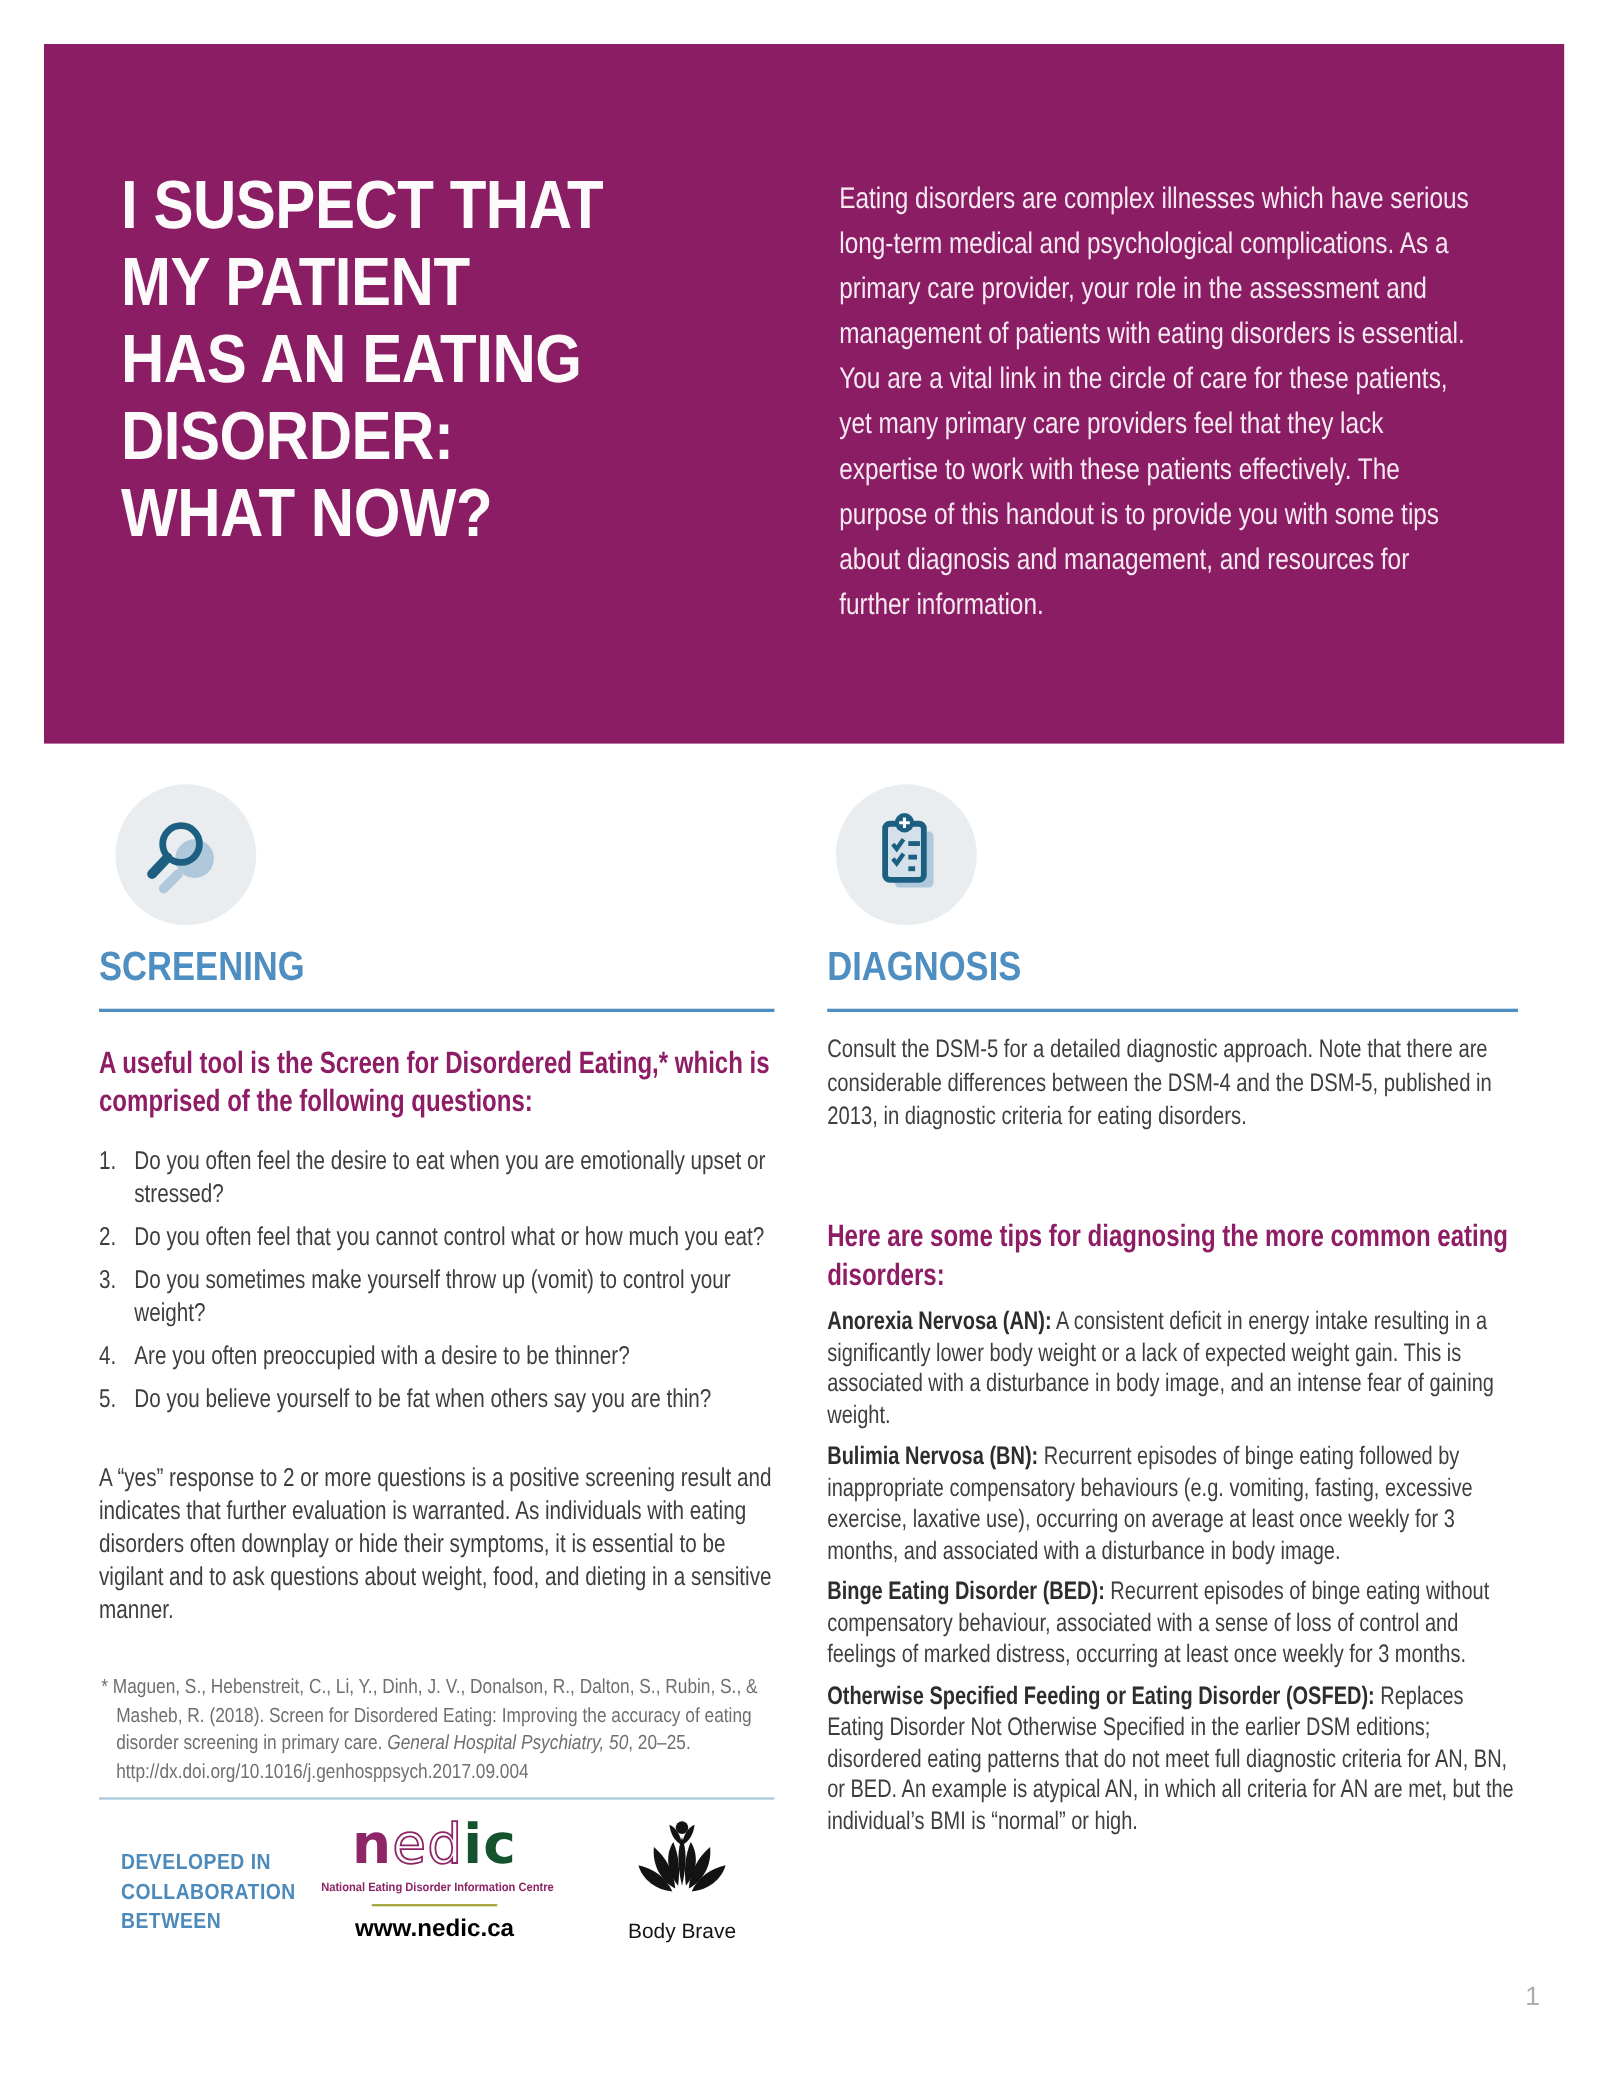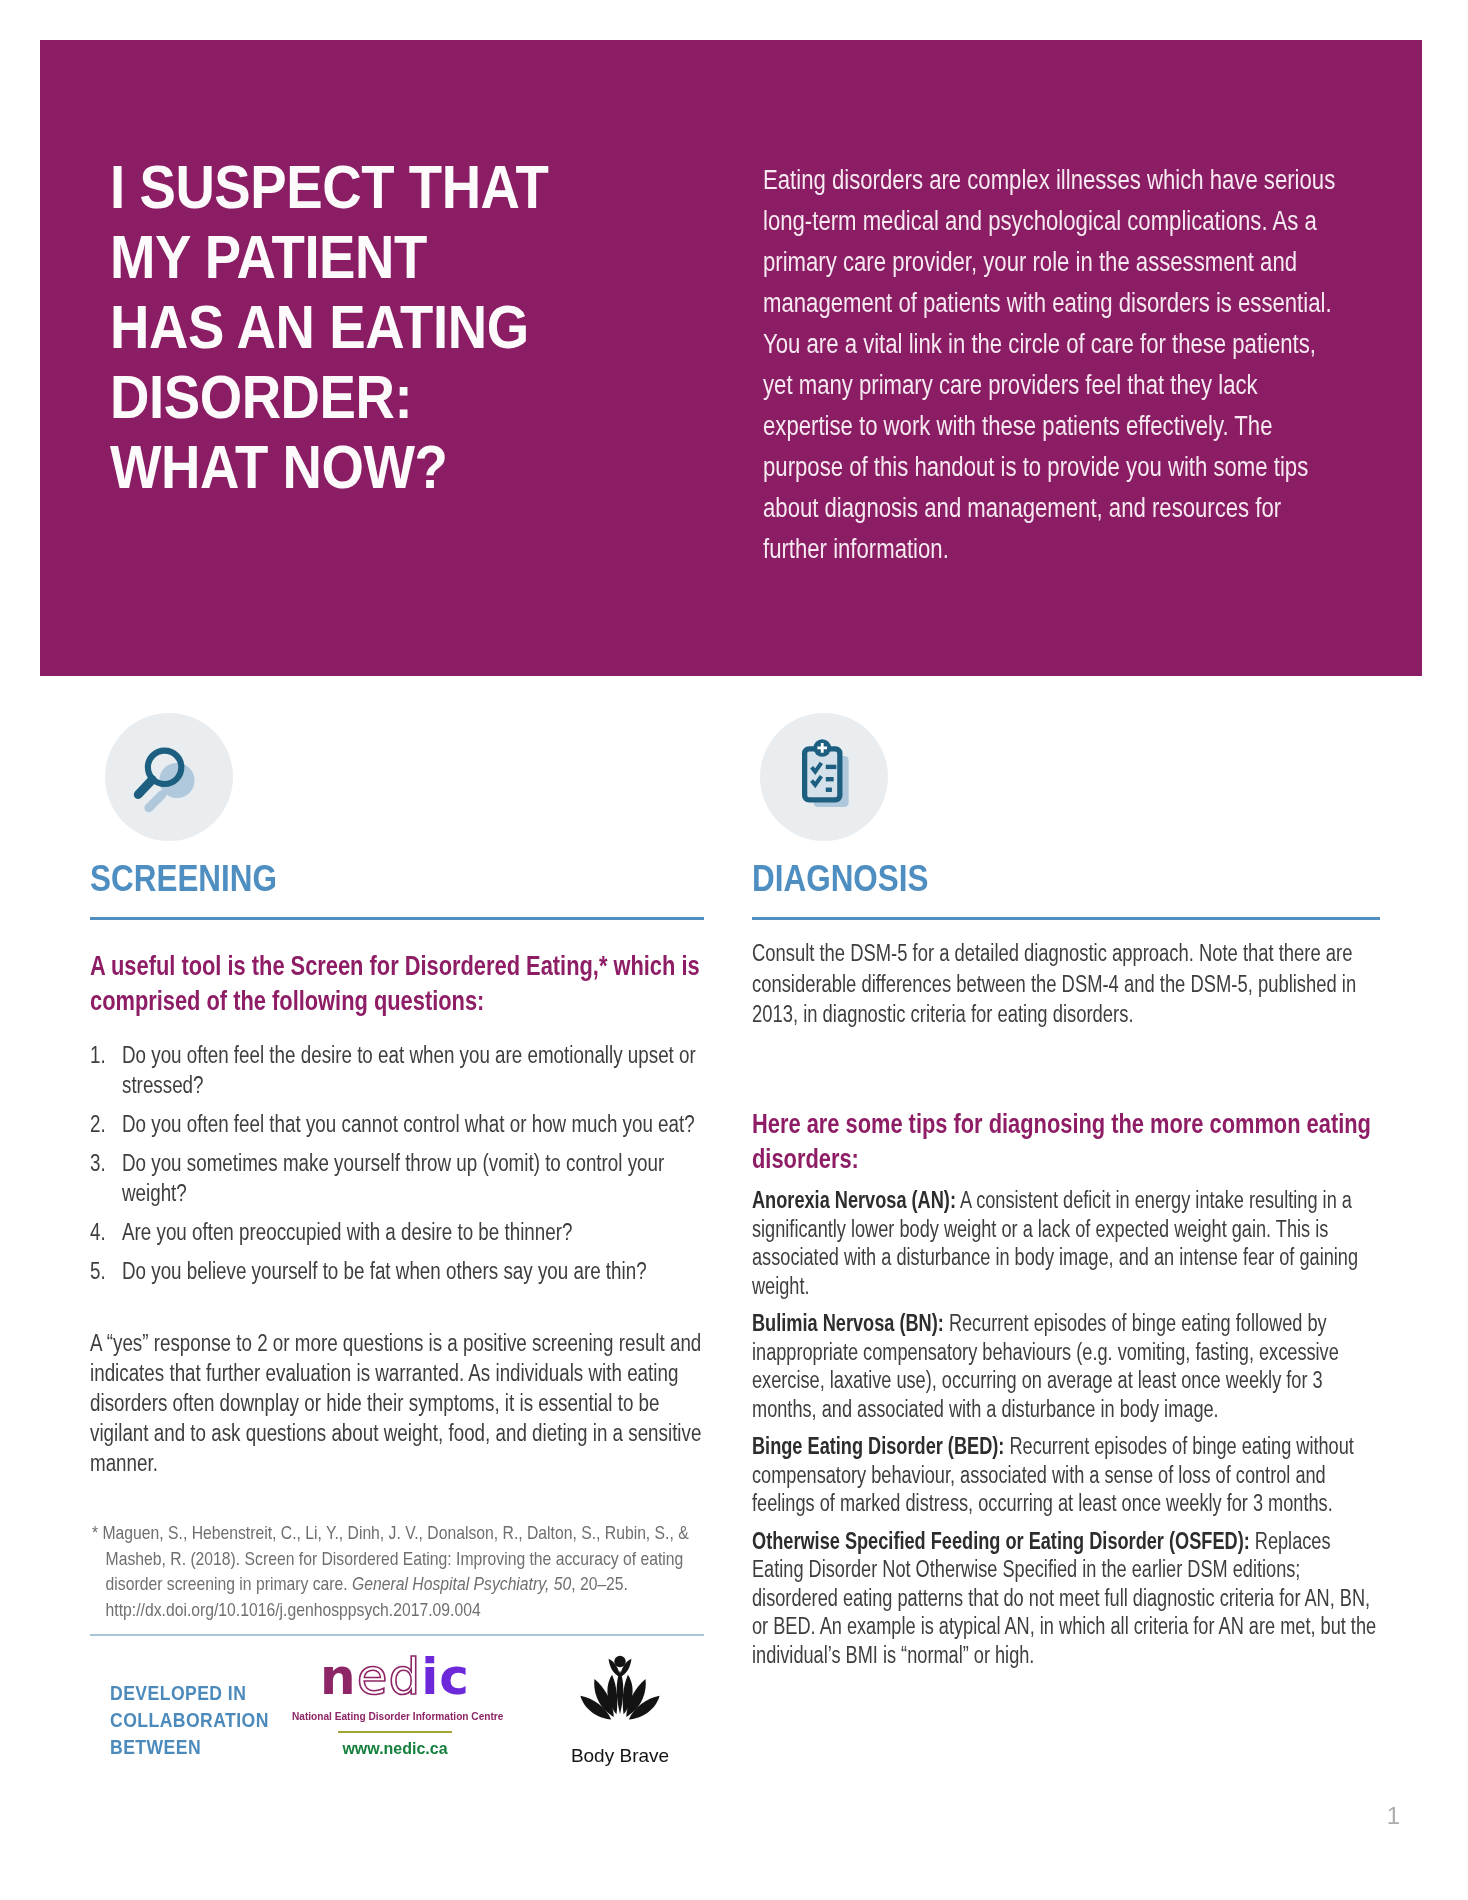--- a/index.html
+++ b/index.html
@@ -87,25 +87,25 @@
   
   #footer-collab {
     position:absolute; left:110px; top:1680px;
     font-size:20px; font-weight:bold; line-height:27px; color:#4C8ABB; letter-spacing:0.5px;
     transform:scaleX(0.88); transform-origin:0 0;
   }
   #nedic { position:absolute; left:283px; top:1650px; width:224px; text-align:center; }
   .nedic-word { font-family:"DejaVu Sans",sans-serif; font-size:50px; line-height:54px; font-weight:bold; letter-spacing:1px; }
   .nedic-n  { color:#8E2566; }
   .nedic-e, .nedic-d { color:transparent; -webkit-text-stroke:1.6px #8E2566; font-weight:normal; }
-  .nedic-ic { color:#6d28d9; }
+  .nedic-ic { color:#14532d; }
   .nedic-tagline { margin-top:6px; font-size:11px; font-weight:bold; color:#8E2566; white-space:nowrap;
                    transform:scaleX(0.92); transform-origin:50% 0; }
   .nedic-divider { width:114px; height:2px; background:#A2A435; margin:9px auto 0; }
-  .nedic-url { margin-top:7px; font-size:16px; font-weight:bold; color:#15803d; }
+  .nedic-url { margin-top:7px; font-size:22px; font-weight:bold; color:#000000; }
 
   #bodybrave { position:absolute; left:540px; top:1650px; width:160px; text-align:center; color:#131313; }
   .bb-name { font-size:19px; line-height:28px; margin-top:0px; }
 
   #page-num { position:absolute; left:1360px; top:1802px; width:40px; text-align:right; font-size:24px; color:#ACACAC; }
 </style>
 </head>
 <body>
 
 <div class="page">

